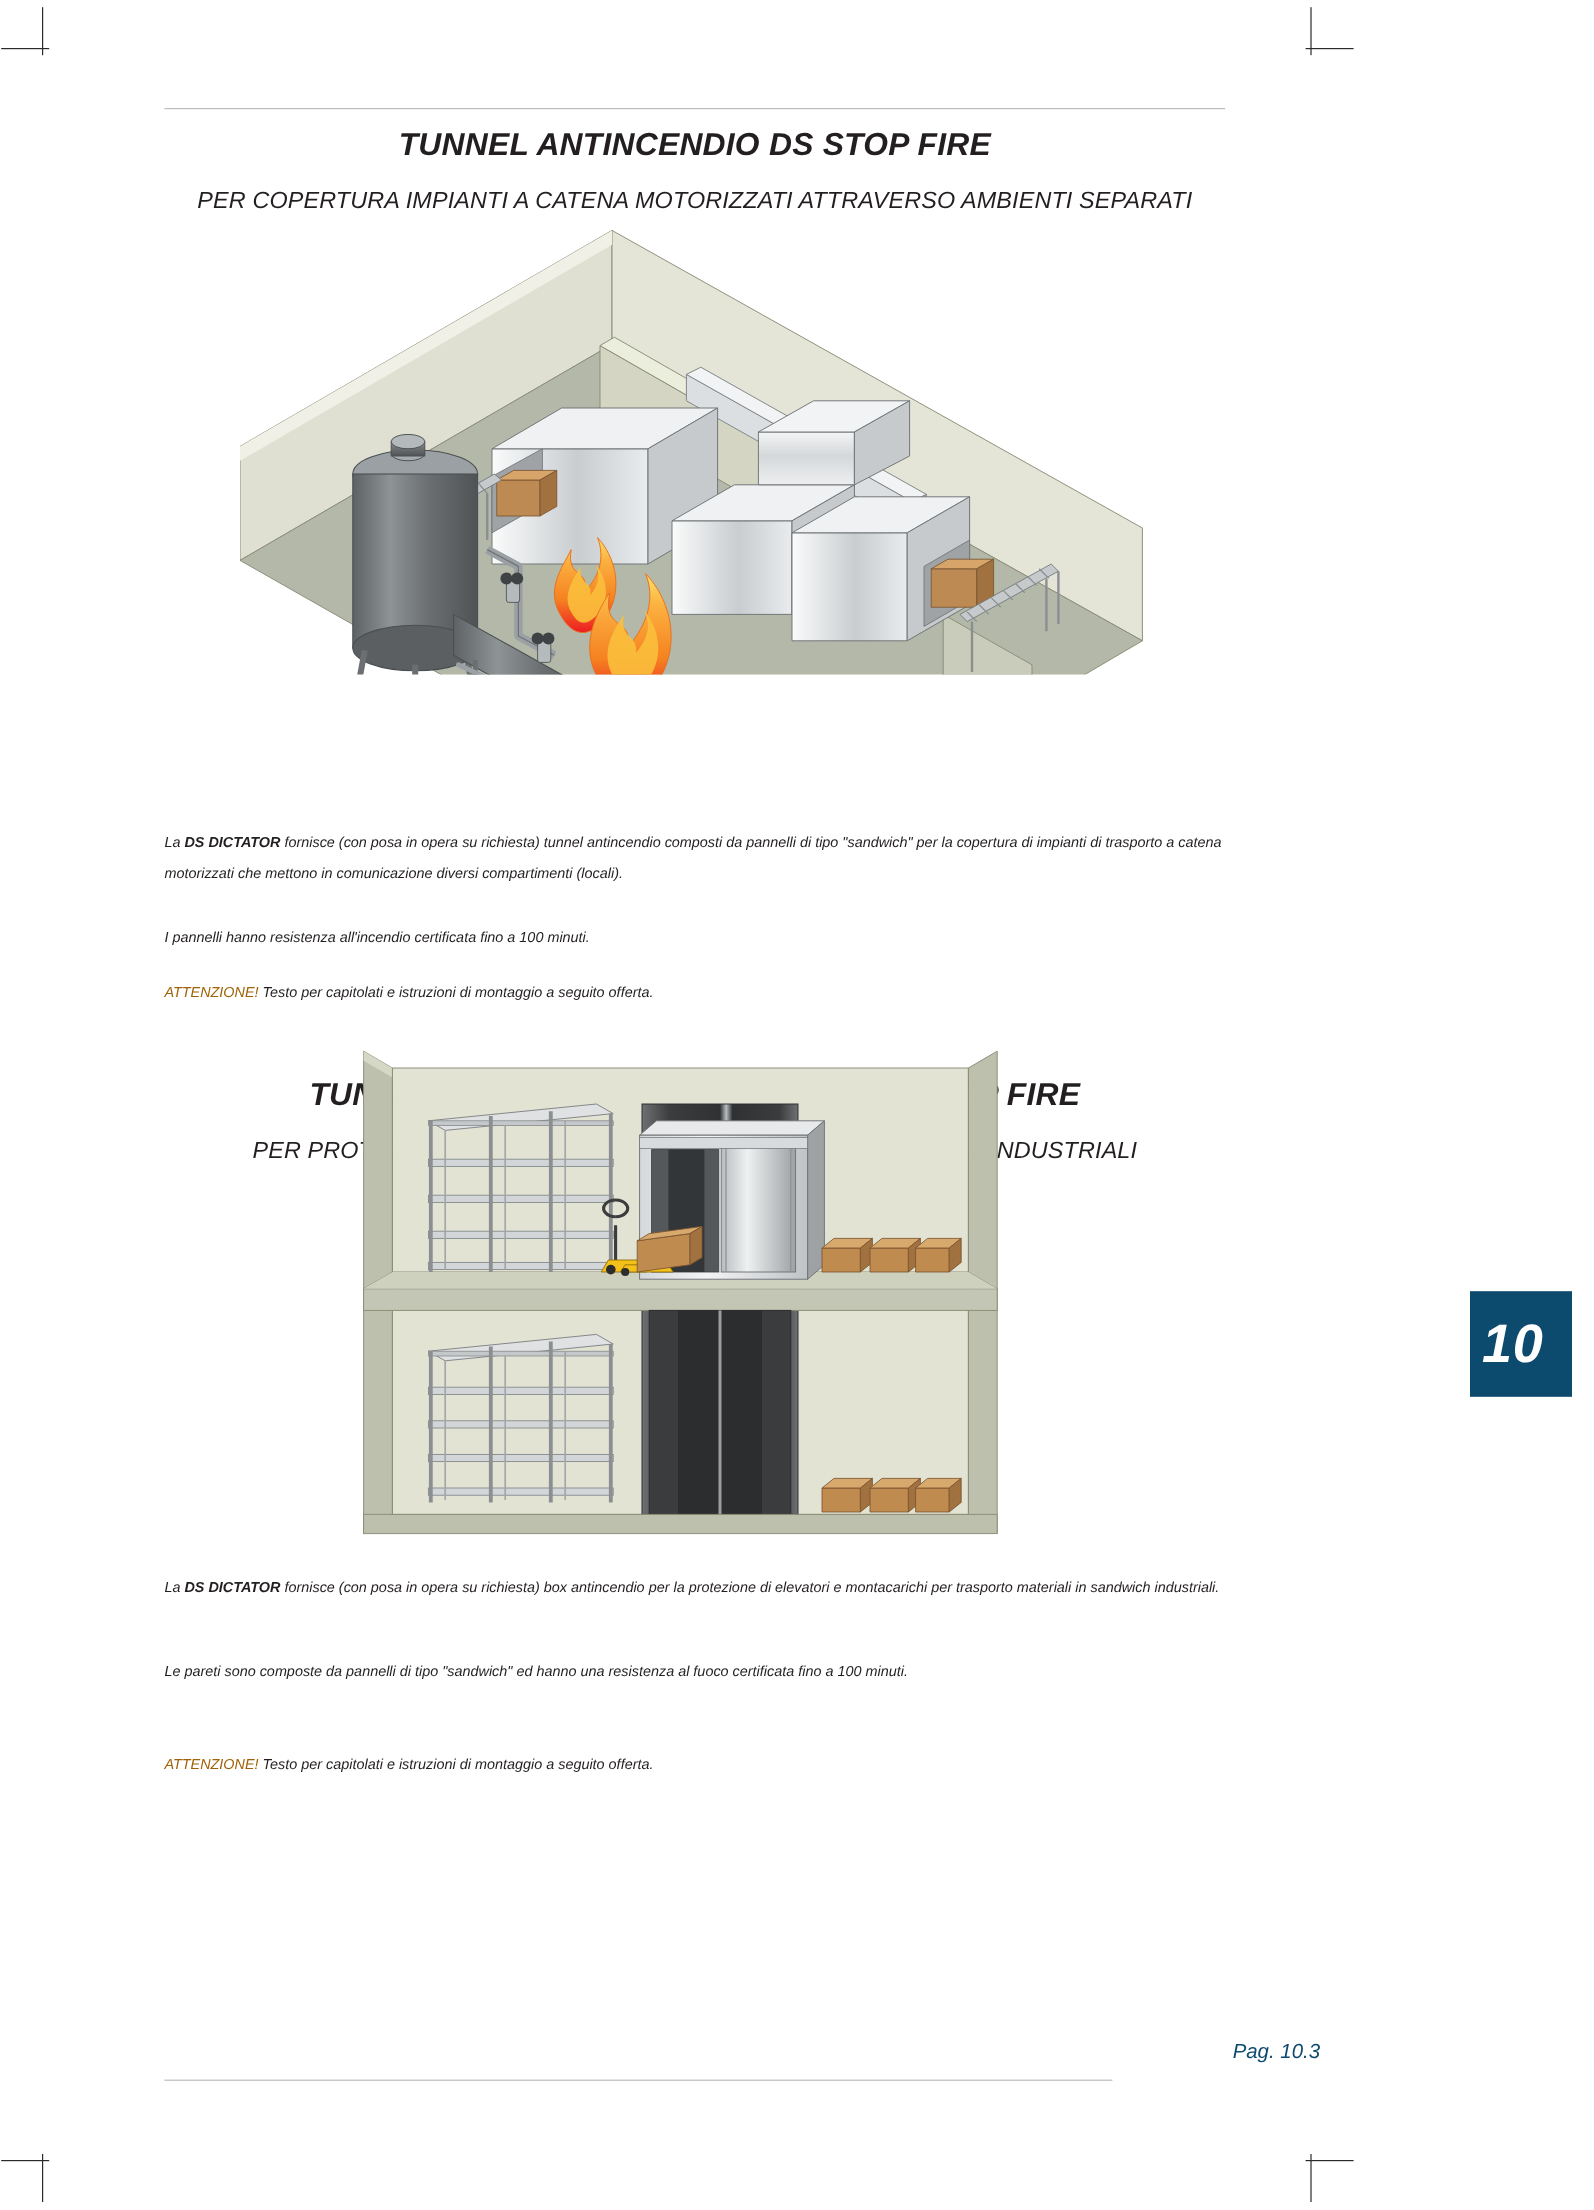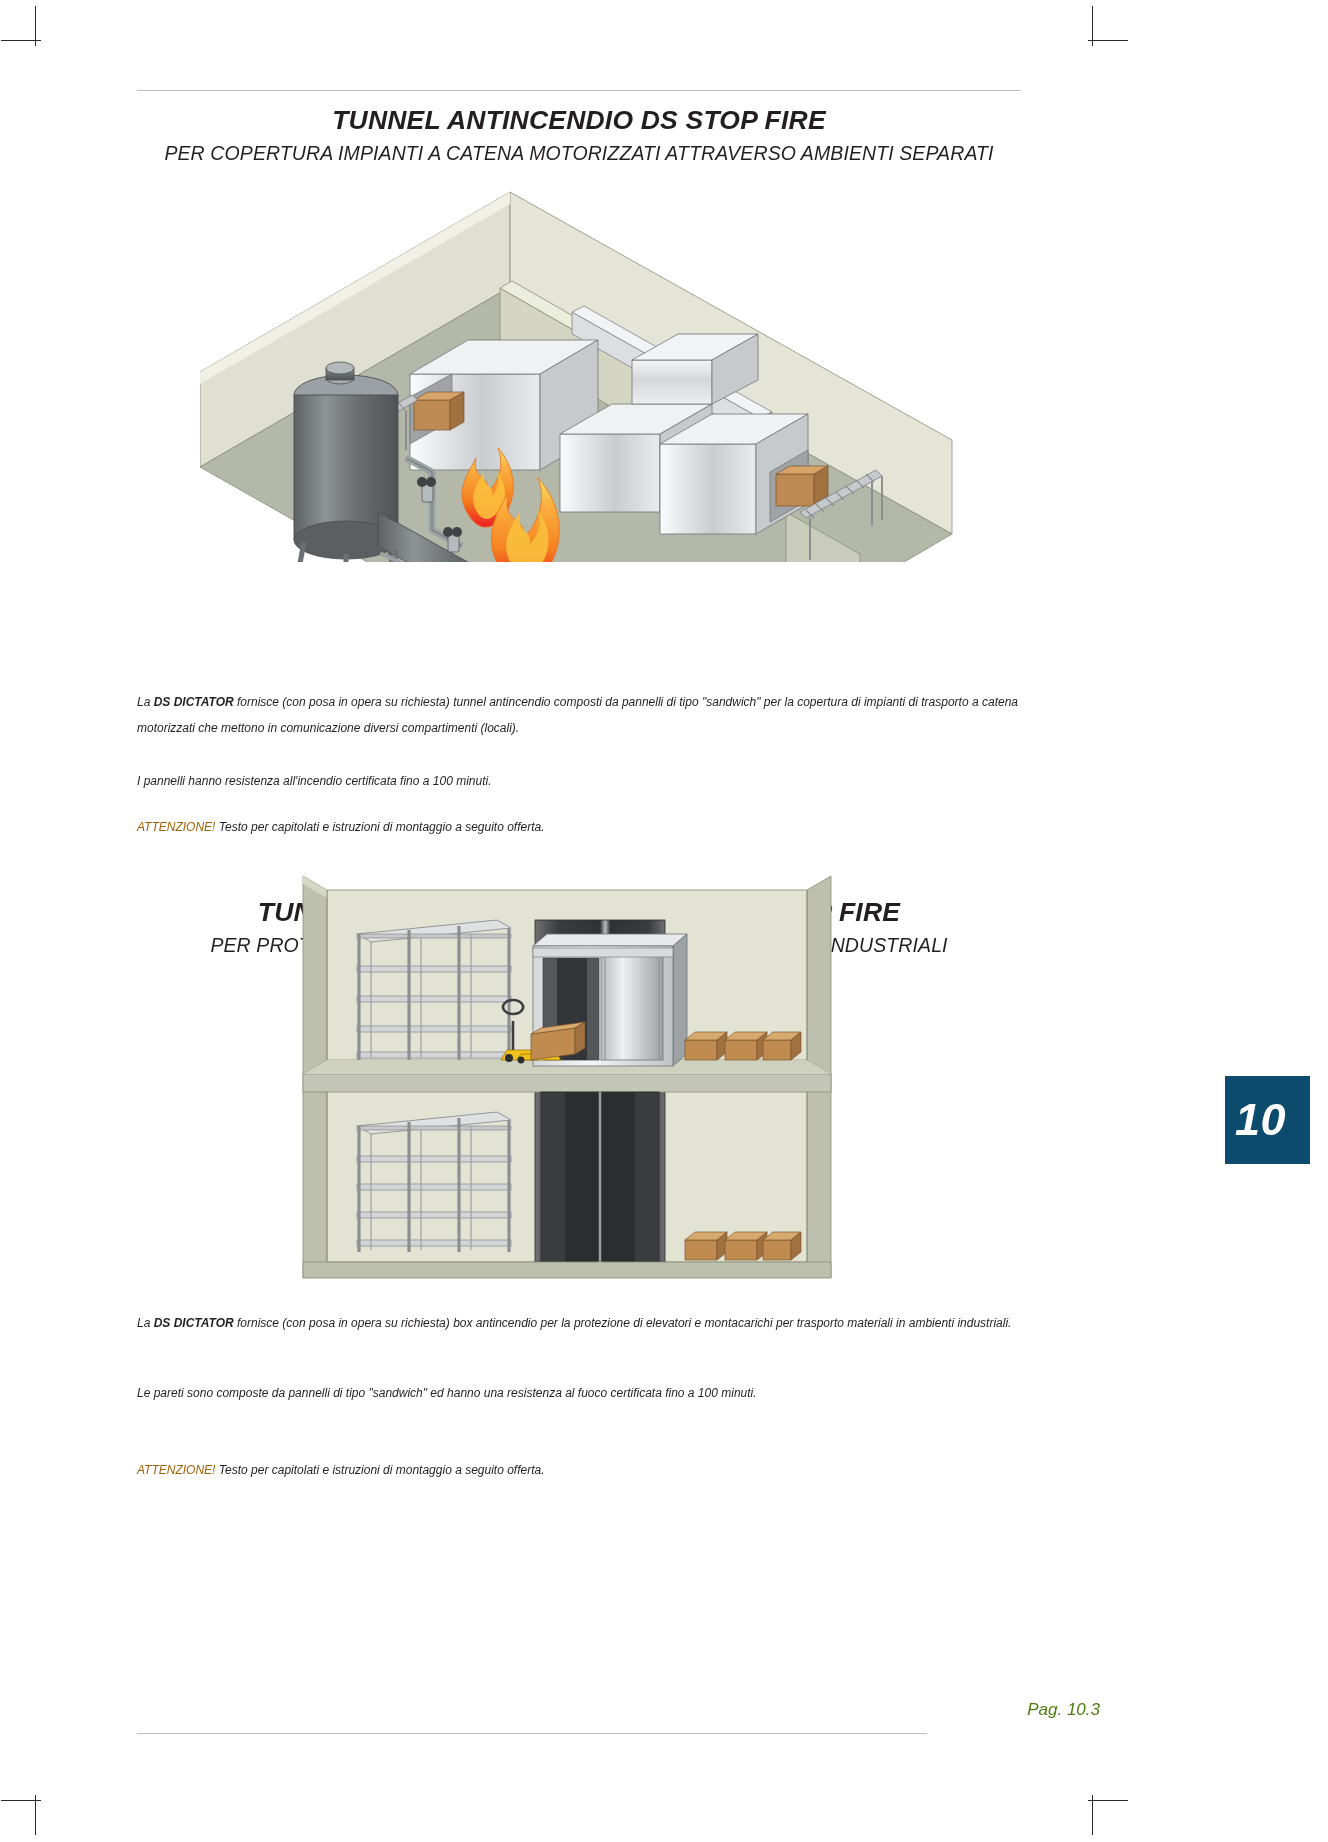--- a/index.html
+++ b/index.html
@@ -53,21 +53,21 @@
     letter-spacing: 0.2px;
     line-height: 1.08;
     color: #231f20;
   }
   .subtitle {
     font-size: 19.5px;
     font-weight: normal;
     letter-spacing: 0.1px;
     line-height: 1.12;
     color: #231f20;
-    margin-top: 8px;
+    margin-top: 22px;
   }
 
   
   .para {
     position: absolute;
     left: 137px;
     width: 884px;
     font-size: 12px;
     line-height: 25.5px;
     color: #231f20;
@@ -97,21 +97,21 @@
   }
 
   
   .footer-page {
     position: absolute;
     left: 940px;
     top: 1700px;
     width: 160px;
     text-align: right;
     font-size: 17px;
-    color: #4d7c0f;
+    color: #0c4a6e;
   }
 
   
   .figure {
     position: absolute;
   }
   #figure-warehouse { left: 200px; top: 182px; }
   #figure-elevator  { left: 285px; top: 868px; }
 </style>
 </head>
@@ -447,21 +447,21 @@
         <polygon points="478,372 488,364 516,364 506,372" fill="#d8a96d" stroke="#7a5530" stroke-width="0.7"></polygon>
         <polygon points="506,372 516,364 516,384 506,392" fill="#a1713f" stroke="#7a5530" stroke-width="0.7"></polygon>
       </g>
 
       <polygon points="18,394 546,394 546,410 18,410" fill="#bcc0ad" stroke="#8a8d77" stroke-width="0.8"></polygon>
     </svg>
   </div>
 
   <div class="page-tab">10</div>
 
-  <div class="para" style="top:1311px;">La <b>DS DICTATOR</b><span> fornisce (con posa in opera su richiesta) box antincendio per la protezione di elevatori e montacarichi per trasporto materiali in ambienti industriali.</span></div>
+  <div class="para" style="top:1311px;">La <b>DS DICTATOR</b><span> fornisce (con posa in opera su richiesta) box antincendio per la protezione di elevatori e montacarichi per trasporto materiali in sandwich industriali.</span></div>
 
   <div class="para" style="top:1381px;">Le pareti sono composte da pannelli di tipo "sandwich" ed hanno una resistenza al fuoco certificata fino a 100 minuti.</div>
 
   <div class="para" style="top:1458px;"><span class="warn">ATTENZIONE!</span><span> Testo per capitolati e istruzioni di montaggio a seguito offerta.</span></div>
 
   <div class="rule rule-bottom"></div>
   <div class="footer-page">Pag. 10.3</div>
 
 </div>
 

